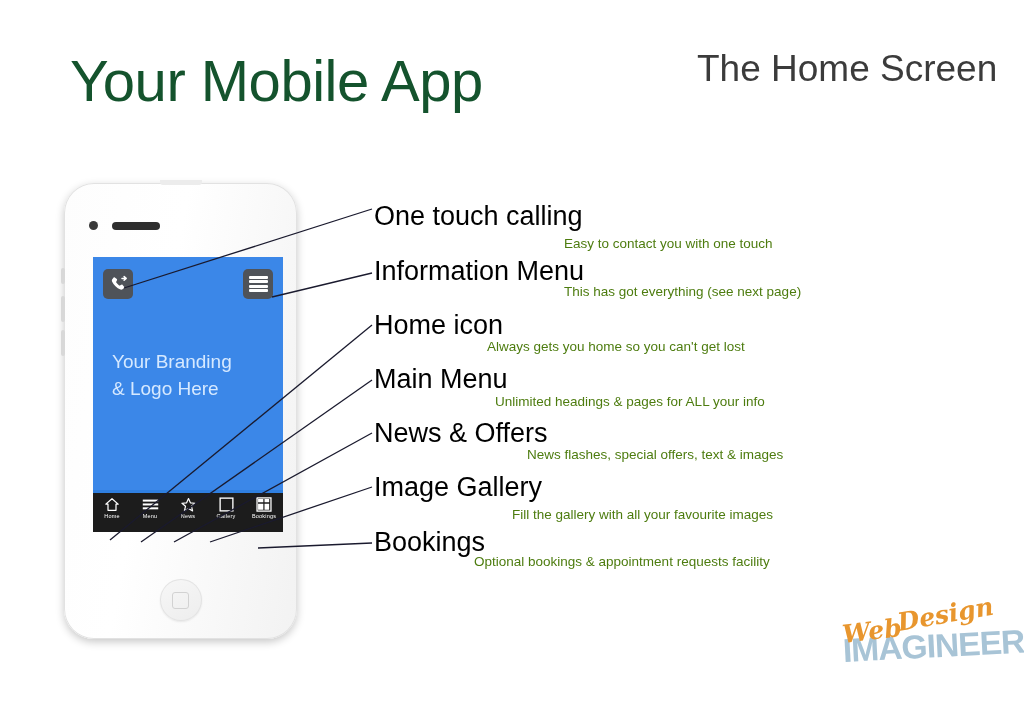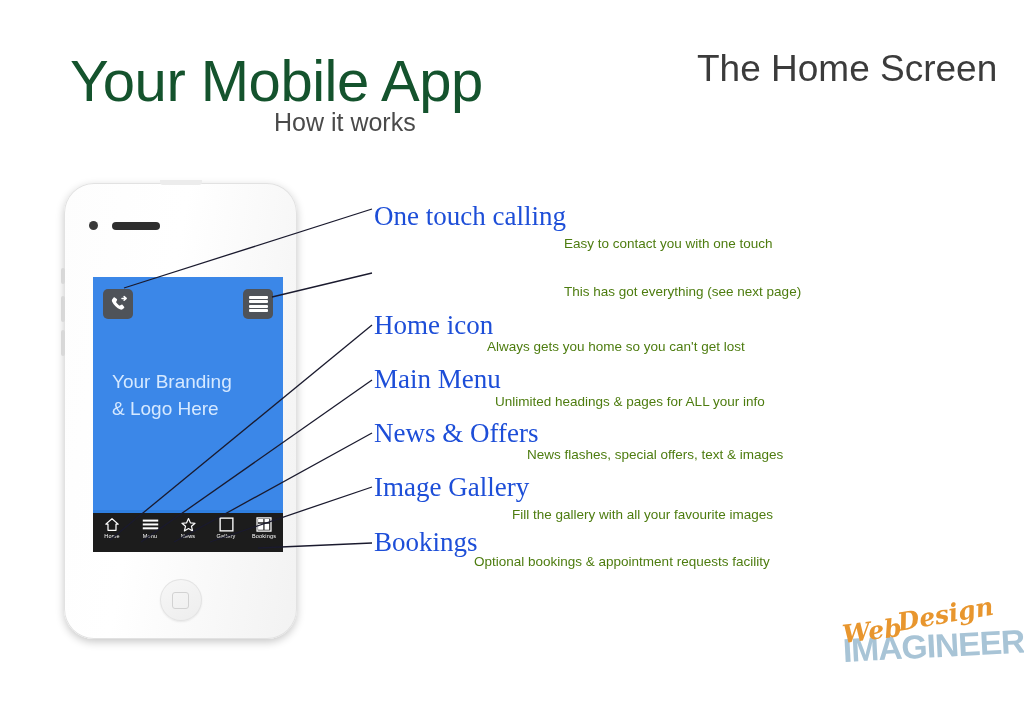--- a/index.html
+++ b/index.html
@@ -105,21 +105,20 @@
   .phone-vol-3 { top: 330px; height: 26px; }
 
   .phone-screen {
     position: absolute;
     left: 93px;
     top: 257px;
     width: 190px;
     height: 275px;
     background: #3b87e8;
     overflow: hidden;
-    margin-top: 20px;
   }
   .screen-topbar {
     position: absolute;
     left: 0; top: 0; right: 0;
     height: 50px;
   }
   .icon-tile {
     position: absolute;
     top: 12px;
     width: 30px;
@@ -208,24 +207,23 @@
     border: 1.5px solid #d2d2d2;
     border-radius: 3px;
     display: block;
   }
 
   
   .callout-title {
     position: absolute;
     font-size: 27px;
     line-height: 1;
-    color: #1d4ed8;
-    font-weight: 400;
-    white-space: nowrap;
-    font-family: Liberation Serif, serif;
+    color: #000000;
+    font-weight: 400;
+    white-space: nowrap;
   }
   .callout-desc {
     position: absolute;
     font-size: 13.5px;
     line-height: 1;
     color: #4d7c0f;
     font-weight: 400;
     white-space: nowrap;
   }
 
@@ -287,21 +285,20 @@
     transform-origin: left bottom;
     white-space: nowrap;
   }
 </style>
 </head>
 <body>
 
 <div class="stage">
 
   <div id="page-title">Your Mobile App</div>
-  <div id="page-subtitle">How it works</div>
   <div id="section-title">The Home Screen</div>
 
   <div class="phone">
     <div class="phone-notch"></div>
     <div class="home-button">
         <span></span>
       </div>
   </div>
   <div class="phone-camera"></div>
   <div class="phone-speaker"></div>
@@ -397,20 +394,21 @@
       <line x1="141" y1="542" x2="372" y2="380"></line>
       <line x1="174" y1="542" x2="372" y2="433"></line>
       <line x1="210" y1="542" x2="372" y2="487"></line>
       <line x1="258" y1="548" x2="372" y2="543"></line>
     </g>
   </svg>
 
   <div class="callout-title" style="left:374px; top:203px;">One touch calling</div>
   <div class="callout-desc" style="left:564px; top:237px;">Easy to contact you with one touch</div>
 
+  <div class="callout-title" style="left:374px; top:258px;">Information Menu</div>
   <div class="callout-desc" style="left:564px; top:285px;">This has got everything (see next page)</div>
 
   <div class="callout-title" style="left:374px; top:312px;">Home icon</div>
   <div class="callout-desc" style="left:487px; top:340px;">Always gets you home so you can't get lost</div>
 
   <div class="callout-title" style="left:374px; top:366px;">Main Menu</div>
   <div class="callout-desc" style="left:495px; top:395px;">Unlimited headings &amp; pages for ALL your info</div>
 
   <div class="callout-title" style="left:374px; top:420px;">News &amp; Offers</div>
   <div class="callout-desc" style="left:527px; top:448px;text-align:center;">News flashes, special offers, text &amp; images</div>

